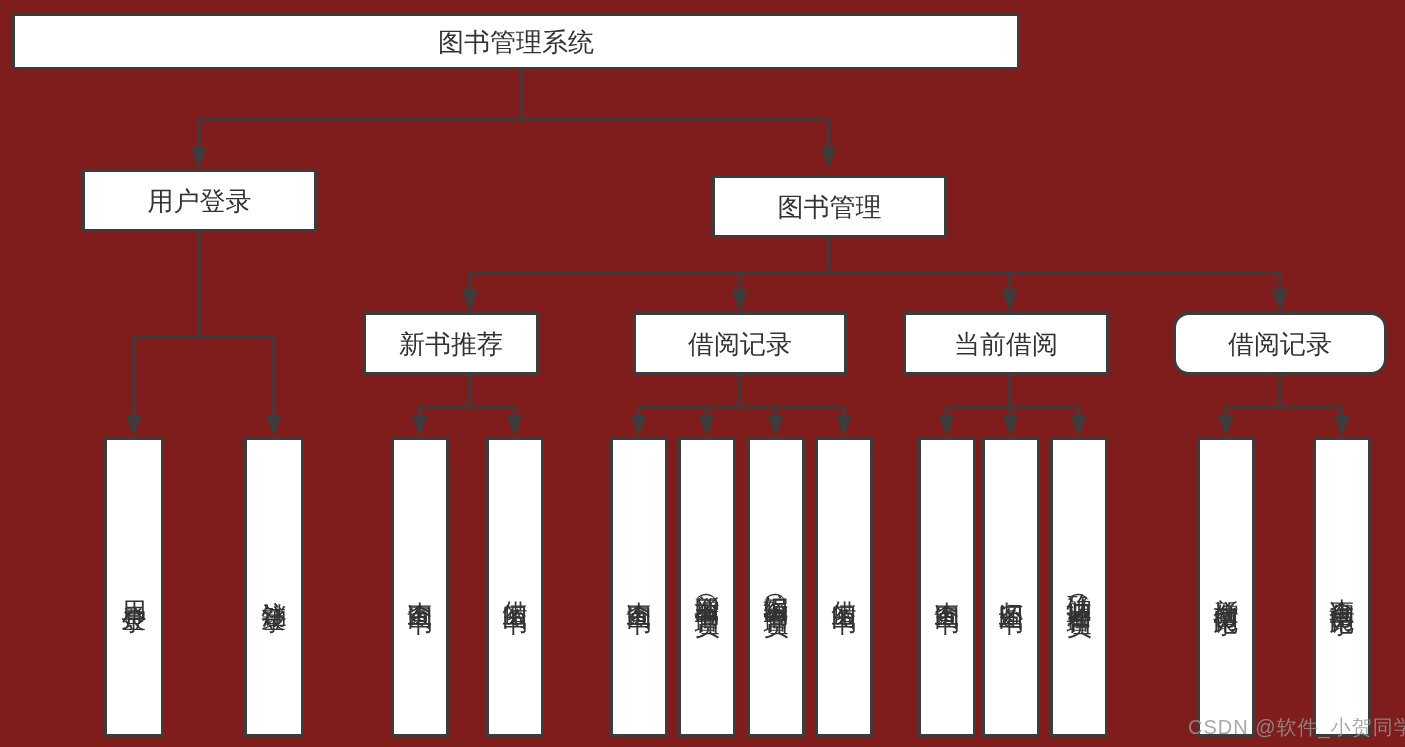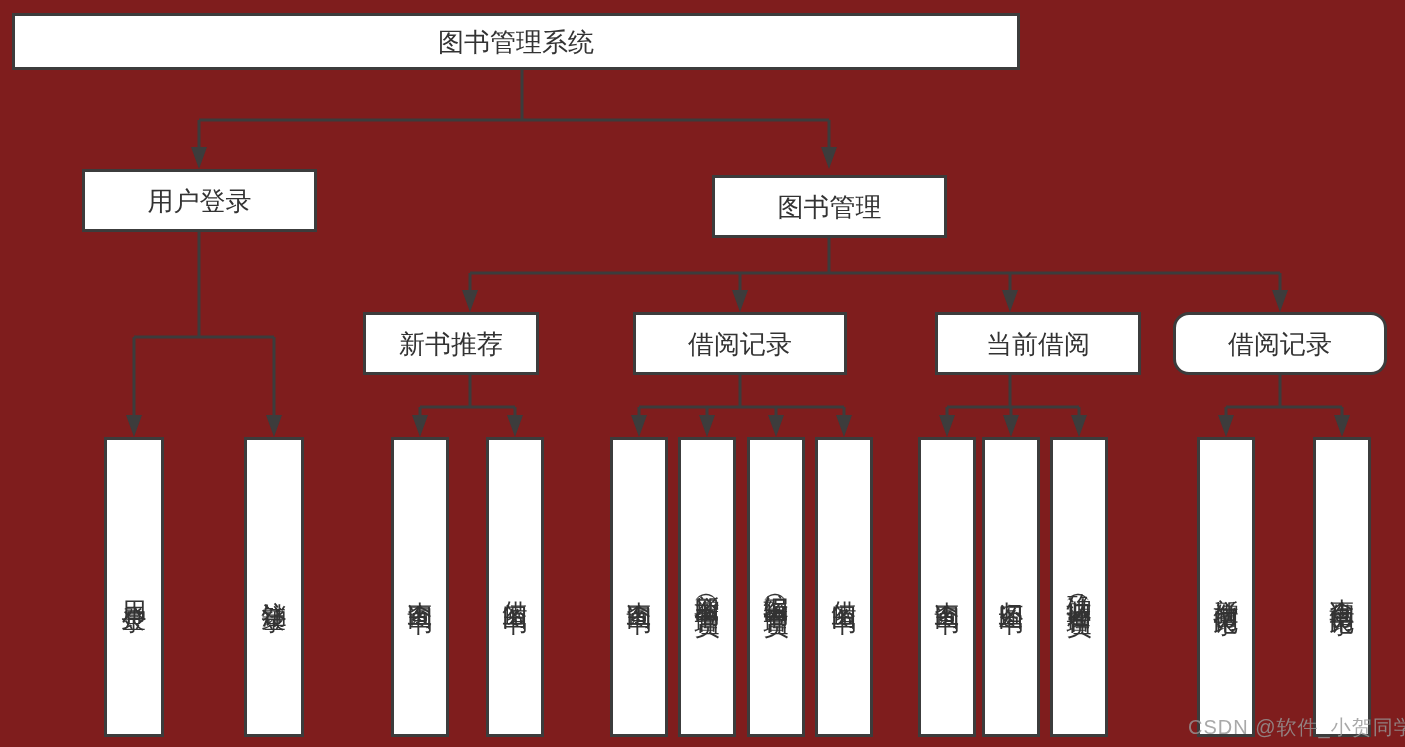--- a/index.html
+++ b/index.html
@@ -62,21 +62,21 @@
     </g>
   </svg>
 
   <div class="node" style="left:12px;top:13px;width:1008px;height:57px;">图书管理系统</div>
 
   <div class="node" style="left:82px;top:169px;width:235px;height:63px;">用户登录</div>
   <div class="node" style="left:712px;top:175px;width:235px;height:63px;">图书管理</div>
 
   <div class="node" style="left:363px;top:312px;width:176px;height:63px;">新书推荐</div>
   <div class="node" style="left:633px;top:312px;width:214px;height:63px;">借阅记录</div>
-  <div class="node" style="left:903px;top:312px;width:206px;height:63px;margin-left:32px;">当前借阅</div>
+  <div class="node" style="left:903px;top:312px;width:206px;height:63px;">当前借阅</div>
   <div class="node" style="left:1173px;top:312px;width:214px;height:63px;border-radius:16px;">借阅记录</div>
 
   <div class="node vnode" style="left:104px;top:437px;width:60px;height:300px;">用户登录</div>
   <div class="node vnode" style="left:244px;top:437px;width:60px;height:300px;">注销登录</div>
 
   <div class="node vnode" style="left:391px;top:437px;width:58px;height:300px;">查询图书</div>
   <div class="node vnode" style="left:486px;top:437px;width:58px;height:300px;">借阅图书</div>
 
   <div class="node vnode" style="left:610px;top:437px;width:58px;height:300px;">查询图书</div>
   <div class="node vnode" style="left:678px;top:437px;width:58px;height:300px;">新增图书（管理员）</div>

